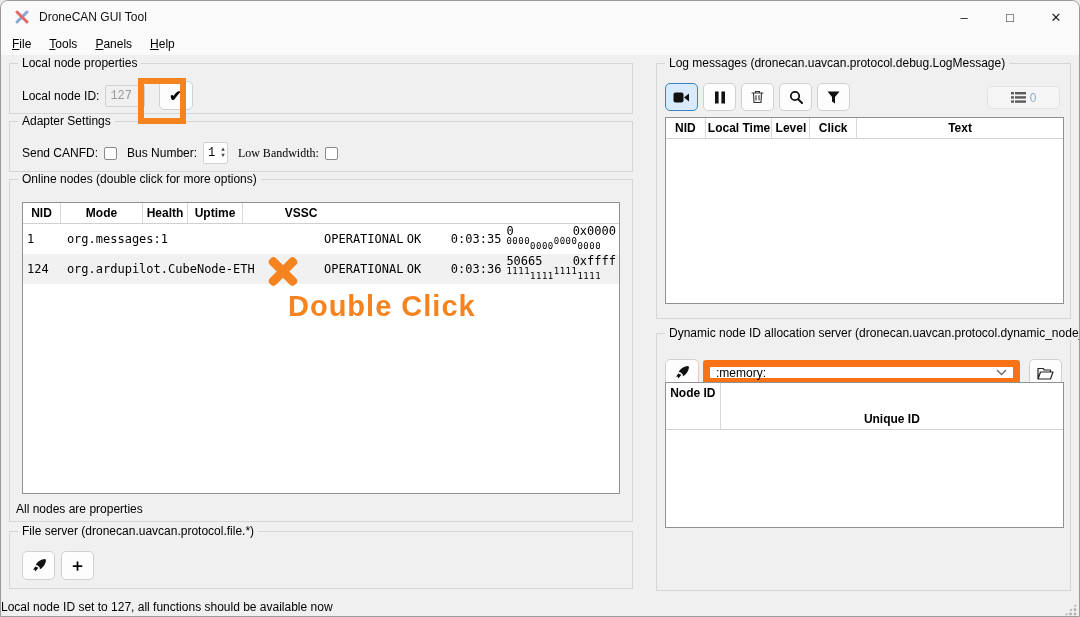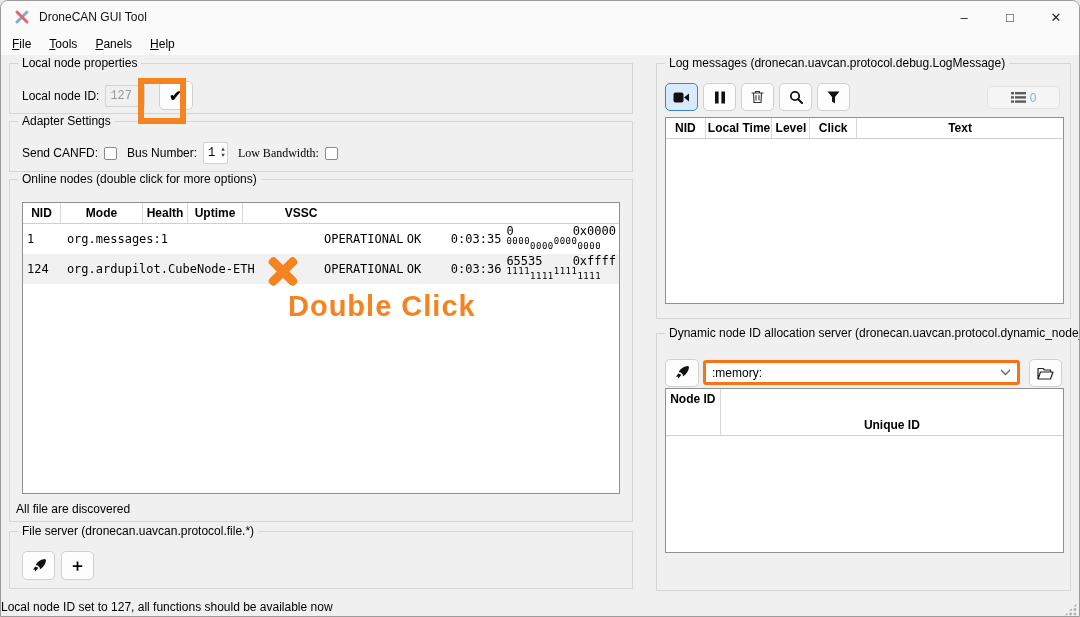--- a/index.html
+++ b/index.html
@@ -43,21 +43,21 @@
   .trow { display:flex; font-family:"DejaVu Sans Mono",monospace; font-size:12px; height:30px; }
   .trow.alt { background:#f1f1f1; }
   .td { overflow:hidden; white-space:nowrap; display:flex; align-items:center; }
   .vssc { display:block; padding:1px 3px; }
   .vssc .l1 { display:flex; justify-content:space-between; line-height:13px; font-size:12px; }
   .vssc .l2 { line-height:13px; font-size:9px; letter-spacing:0.5px; }
   .vssc .l2 span { display:inline-block; }
   .vssc .hi { transform:translateY(-3px); }
   .vssc .lo { transform:translateY(2px); }
   
-  .combo { position:absolute; height:25px; background:#fff; border:3px solid #f97316; border-radius:3px; display:flex; align-items:center; padding:0 6px; font-size:12px; }
+  .combo { position:absolute; height:25px; background:#fff; border:7px solid #f97316; border-radius:3px; display:flex; align-items:center; padding:0 6px; font-size:12px; }
   .combo .chev { margin-left:auto; color:#555; }
   
   .statusbar { height:22px; background:#f0f0f0; display:flex; align-items:center; font-size:12px; position:relative; }
   .grip { position:absolute; right:2px; bottom:2px; width:13px; height:13px;
     background-image:radial-gradient(#a9a9a9 1.2px, transparent 1.3px); background-size:4.4px 4.4px;
     clip-path:polygon(100% 0, 100% 100%, 0 100%); }
   
   .annot-rect { position:absolute; left:137px; top:77px; width:48px; height:46px; border:6px solid var(--orange); z-index:50; }
   .annot-x { position:absolute; left:265px; top:253px; width:34px; height:34px; z-index:50; }
   .annot-x i { position:absolute; left:-1px; top:13px; width:36px; height:9px; background:var(--orange); border-radius:4px; }
@@ -154,28 +154,28 @@
           </div>
         </div>
         <div class="trow alt">
           <div class="td" style="width:38px;padding-left:4px;">124</div>
           <div class="td" style="width:262px;padding-left:6px;">org.ardupilot.CubeNode-ETH</div>
           <div class="td" style="width:82px;padding-left:2px;">OPERATIONAL</div>
           <div class="td" style="width:45px;padding-left:3px;">OK</div>
           <div class="td" style="width:55px;justify-content:flex-end;padding-right:2px;">0:03:36</div>
           <div class="td vssc" style="width:116px;">
             <div class="l1">
-                <span>65535</span>
+                <span>50665</span>
                 <span>0xffff</span>
               </div>
             <div class="l2"><span class="hi">1111</span><span class="lo">1111</span><span class="hi">1111</span><span class="lo">1111</span></div>
           </div>
         </div>
       </div>
-      <span class="footnote" style="left:6px;top:322px;">All file are discovered</span>
+      <span class="footnote" style="left:6px;top:322px;">All nodes are properties</span>
     </div>
 
     <div class="groupbox" style="left:8px;top:476px;width:624px;height:58px;">
       <span class="group-title">File server (dronecan.uavcan.protocol.file.*)</span>
       <div style="position:absolute;left:12px;top:19px;display:flex;gap:6px;">
         <div class="tool-btn" style="width:33px;height:29px;">
           <svg width="16" height="16" viewBox="0 0 16 16">
             <path d="M14 1 C10.5 1.2 6.5 3.5 4.8 7 L6.8 7.4 L8.6 9.2 L9 11.2 C12.5 9.5 14.8 5.5 15 2 Z M4.2 8.6 L2 12 L3.6 11.6 L4.4 13.4 L7.4 9.8 Z" fill="#111"></path>
           </svg>
         </div>
@@ -252,21 +252,21 @@
         <span>:memory:</span>
         <svg class="chev" width="11" height="7" viewBox="0 0 11 7">
           <polyline points="1,1 5.5,5.5 10,1" stroke="#666" stroke-width="1.3" fill="none"></polyline>
         </svg>
       </div>
       <div class="tool-btn" style="position:absolute;left:372px;top:25px;width:33px;height:28px;">
         <svg width="17" height="13" viewBox="0 0 17 13">
           <path d="M1 12 V1.5 H6 L7.5 3 H13.5 V5 M1 12 L3.5 5 H16 L13.5 12 Z" stroke="#222" stroke-width="1.2" fill="none" stroke-linejoin="round"></path>
         </svg>
       </div>
-      <div class="ntable" style="left:8px;top:54px;width:399px;height:165px;">
+      <div class="ntable" style="left:8px;top:48px;width:399px;height:146px;">
         <div class="thead">
           <div class="th" style="width:55px;">Node ID</div>
           <div class="th" style="width:344px;margin-top:26px;">Unique ID</div>
         </div>
       </div>
     </div>
 
   </div>
 
   <div class="statusbar">

